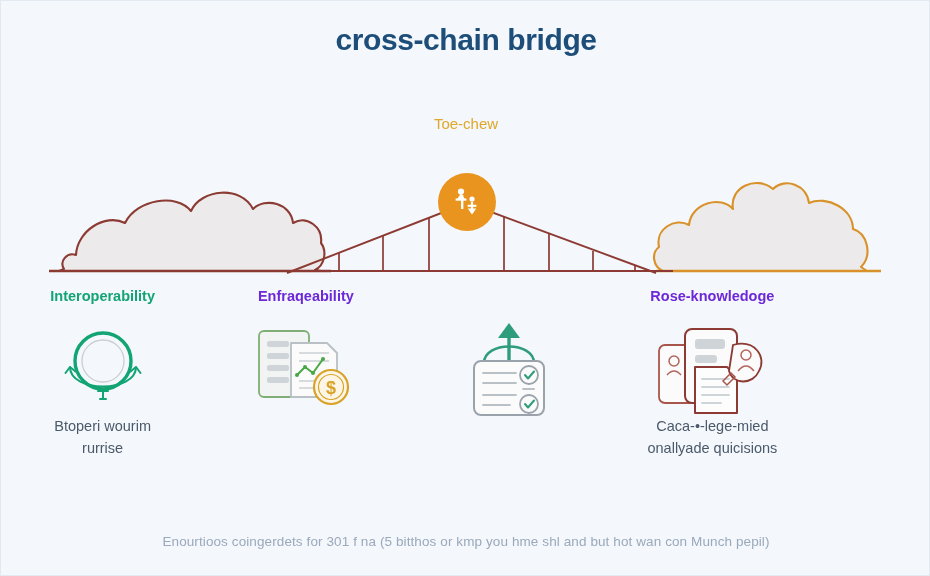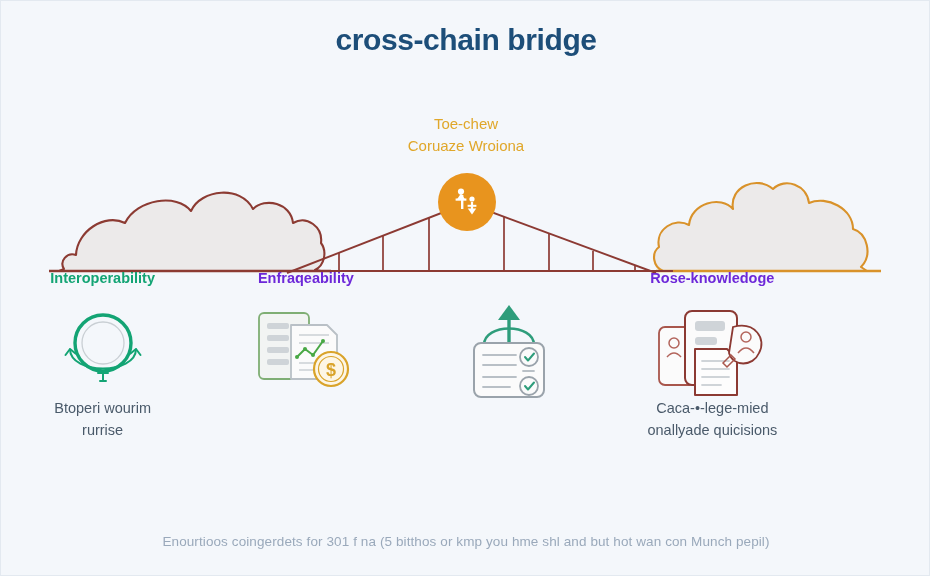--- a/index.html
+++ b/index.html
@@ -72,21 +72,21 @@
     background: #e8941e;
     display: flex;
     align-items: center;
     justify-content: center;
     z-index: 5;
   }
 
   
   .columns {
     position: absolute;
-    top: 266px;
+    top: 284px;
     left: 0;
     width: 813px;
     display: flex;
     justify-content: flex-end;
   }
   .col {
     width: 232.5px;
     display: flex;
     flex-direction: column;
     align-items: center;
@@ -135,21 +135,20 @@
 </style>
 </head>
 <body>
 
 <div id="canvas">
 
   <div class="title">cross-chain bridge</div>
 
   <div class="bridge-caption">
     <span>Toe-chew</span>
-    <span class="line2">Coruaze Wroiona</span>
   </div>
 
   <div class="scene">
     <svg width="930" height="130" viewBox="0 0 930 130">
       <defs>
         <filter id="soft">
             <feGaussianBlur stdDeviation="0.35"></feGaussianBlur>
           </filter>
       </defs>
 

